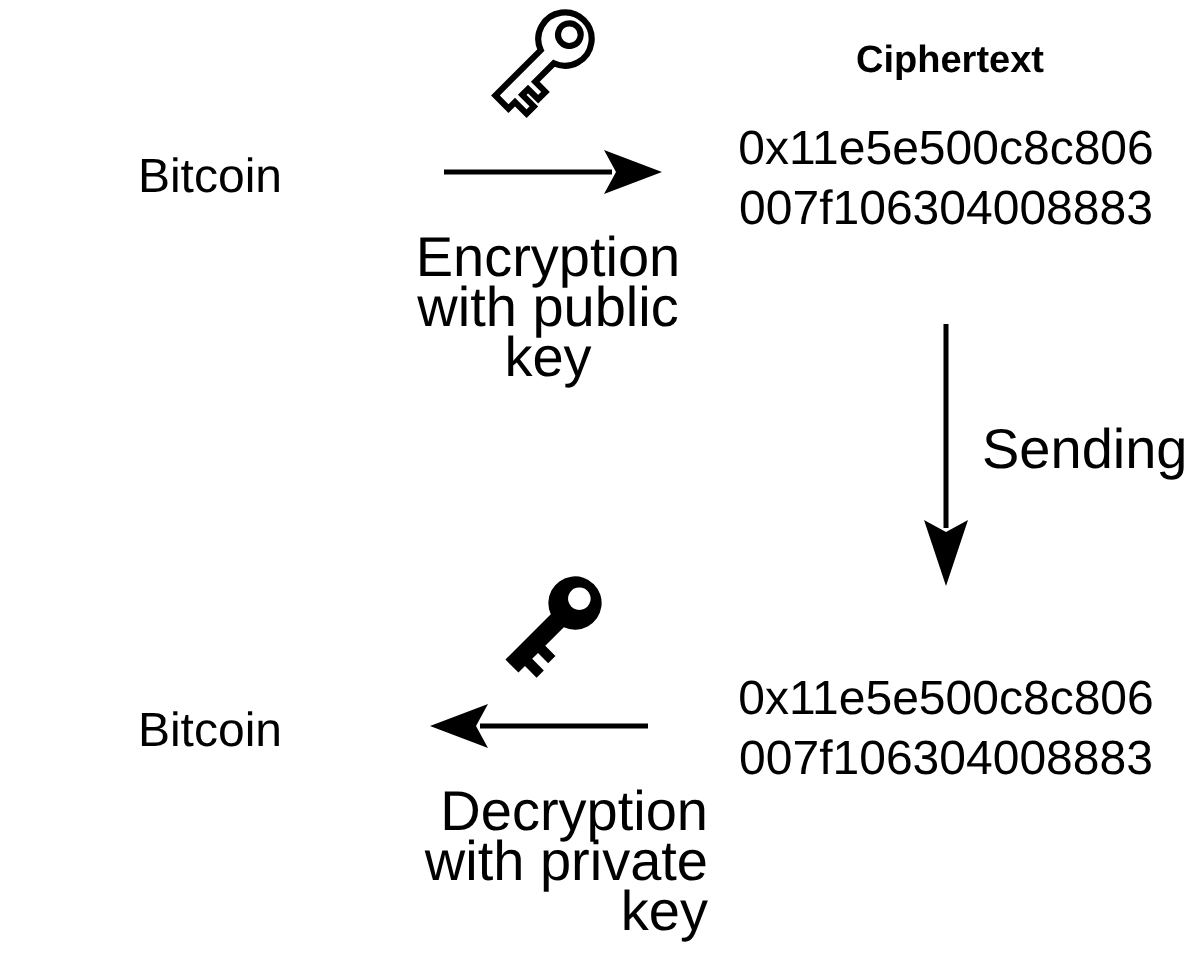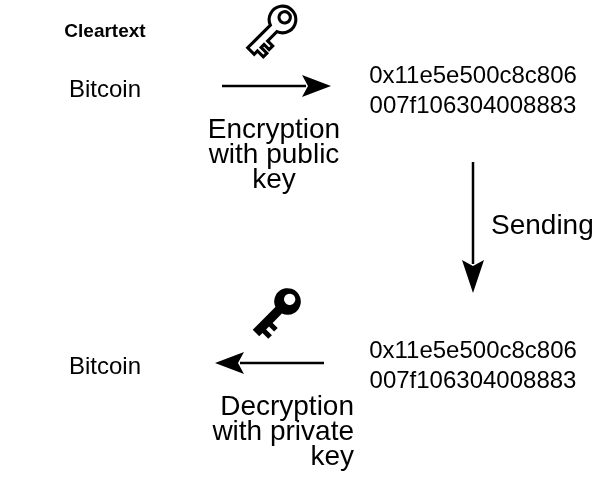--- a/index.html
+++ b/index.html
@@ -37,21 +37,21 @@
     line-height: 25px;
     white-space: pre-line;
   }
   svg { display: block; }
 </style>
 </head>
 <body>
 
 <div class="canvas">
 
-  <div class="abs hdr" style="left:25px; top:20px; width:160px;">Cleartext</div>
+  <div class="abs hdr" style="left:393px; top:20px; width:164px;">Ciphertext</div>
 
   <svg class="abs" style="left:227px; top:-7px;" width="82" height="82" viewBox="0 0 80 80" aria-hidden="true">
     <g transform="rotate(45 40 40)">
       <path fill-rule="evenodd" fill="#ffffff" stroke="#000000" stroke-width="3" stroke-linejoin="miter" d="M 35.5 32.2 A 13 13 0 1 1 44.5 32.2 L 44.5 45 L 51.5 45 L 51.5 50 L 44.5 50 L 44.5 54 L 52.5 54 L 52.5 59 L 44.5 59 L 44.5 63.5 L 35.5 63.5 Z
            M 40 11.5 A 5.5 5.5 0 1 0 40.01 11.5 Z"></path>
     </g>
   </svg>
 
   <div class="abs body-text" style="left:25px; top:74px; width:160px;">Bitcoin</div>
 

